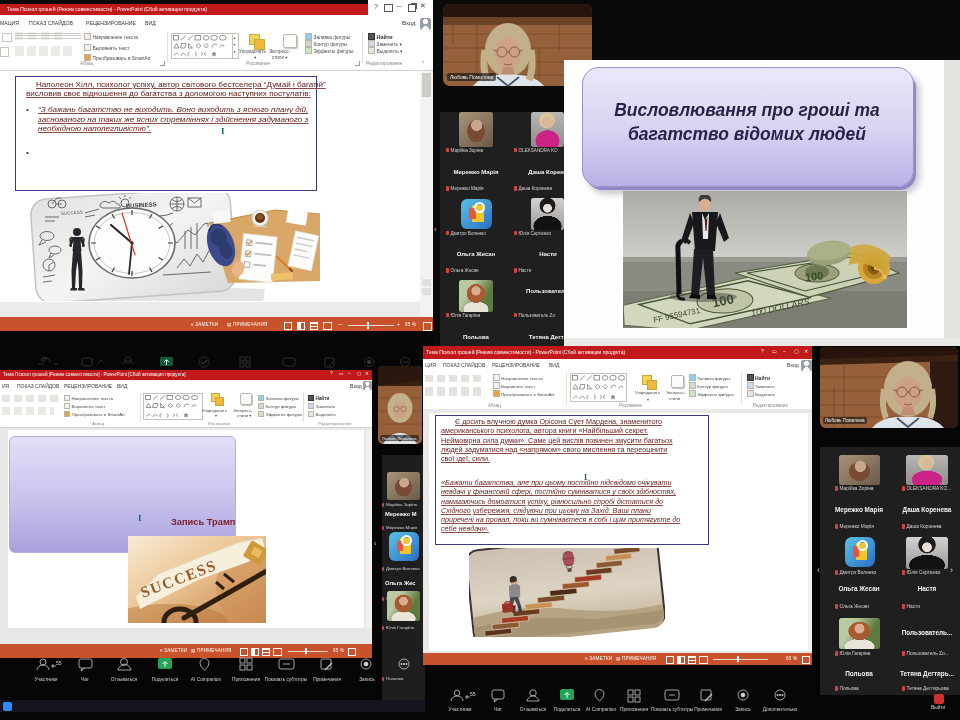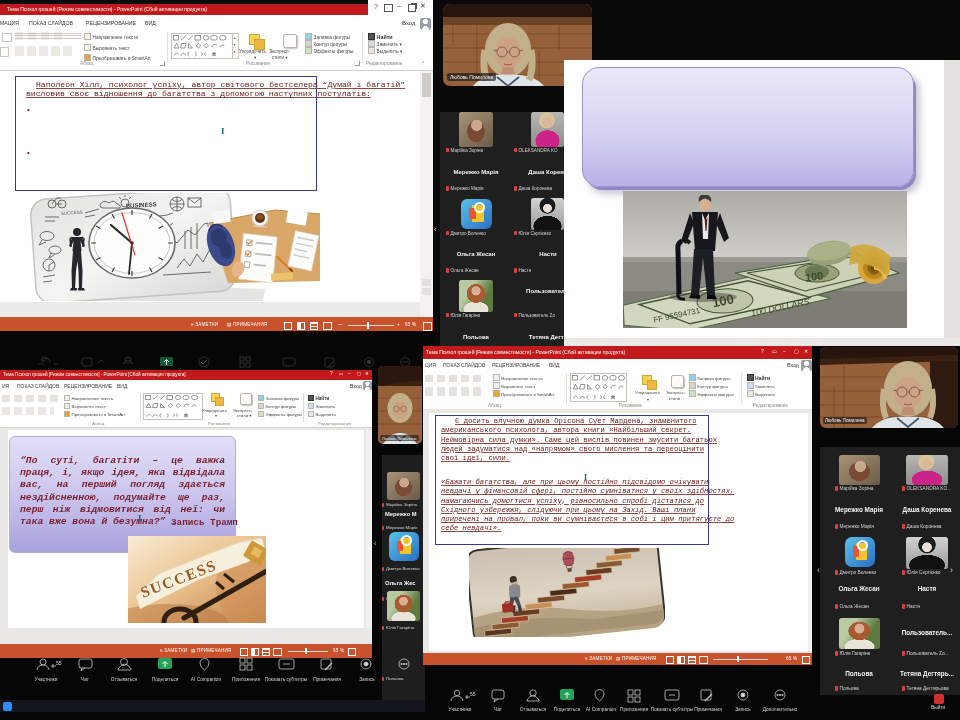--- a/index.html
+++ b/index.html
@@ -1,18 +1,18 @@
 <!DOCTYPE html>
 <html><head><meta charset="utf-8">
 <style>
 html,body{margin:0;padding:0;background:#000}
 #r{position:relative;width:960px;height:720px;background:#060606;overflow:hidden;font-family:"Liberation Sans",sans-serif}
 .a{position:absolute}
 .n{white-space:nowrap}
-.ser{font-family:Liberation Mono, monospace}
+.ser{font-family:Liberation Sans, sans-serif}
 .red{background:#c2191a}
 .org{background:#c7522c}
 .tab{font-size:5.2px;color:#383838}
 .tabs{font-size:5px;color:#3f3f3f}
 .rt{font-size:4.8px;color:#4a4a4a}
 .rts{font-size:4.4px;color:#4a4a4a}
 .gl{font-size:4.8px;color:#8f8a84}
 .ic{display:inline-block;vertical-align:-1px;background:#f3f1ee;border:.5px solid #b9b4ac;width:5px;height:5px;margin-right:1.5px}
 .lbl{font-size:4.6px;color:#d4d4d4}
 .nm{font-weight:700;color:#f2f2f2;font-size:6px;text-align:center}
@@ -116,20 +116,21 @@
  <div class="a" style="left:422px;top:2px;width:9px;height:24px;background:#cfccc8"></div>
  <div class="a" style="left:422px;top:208px;width:9px;height:7px;background:#e2e0dc"></div>
  <div class="a" style="left:422px;top:217px;width:9px;height:7px;background:#e2e0dc"></div>
 </div>
 
 <div class="a" style="left:15px;top:76px;width:300px;height:113px;border:1px solid #3a3a8c;background:#fff">
  <div class="a ser n" style="left:10px;top:3px;width:285px;font-size:8.1px;line-height:9.3px;color:#64201c;text-decoration:underline;text-decoration-color:#8a4a42;text-underline-offset:1px">
   <span style="margin-left:10px"></span>Наполеон Хілл, психолог успіху, автор світового бестселера “Думай і багатій”<br>висловив своє відношення до багатства з допомогою наступних постулатів:
  </div>
  <div class="a ser" style="left:10px;top:28px;color:#64201c;font-size:8px">•</div>
+ <div class="a ser n" style="left:22px;top:28px;width:275px;font-style:italic;font-size:8.1px;line-height:9.6px;color:#64201c;text-decoration:underline;text-decoration-color:#8a4a42;text-underline-offset:1px">“З бажань багатство не виходить. Воно виходить з ясного плану дій,<br>заснованого на таких же ясних стремліннях і здійснення задуманого з<br>необхідною наполегливістю”.</div>
  <div class="a ser" style="left:10px;top:71px;color:#64201c;font-size:8px">•</div>
  <div class="a cur" style="left:205px;top:49px;font-size:9px">I</div>
 </div>
 
 <div class="a" style="left:25px;top:193px;width:295px;height:108px">
 <svg width="295" height="108" viewBox="0 0 295 108">
  <defs>
           <linearGradient id="brd" x1="0" y1="0" x2="1" y2="1">
             <stop offset="0" stop-color="#e2e2e0"></stop>
             <stop offset=".5" stop-color="#f4f4f2"></stop>
@@ -272,20 +273,21 @@
  <path d="M42 46q-3 18 2 30M88 46q3 18-2 30" stroke="#c2b08a" stroke-width="7" fill="none"></path>
 </svg>
  <div class="a n" style="left:4px;bottom:5px;background:rgba(20,20,20,.65);border-radius:2px;padding:1px 3px;font-size:5px;color:#eee">Любовь Помилона</div>
 </div>
 
 <div class="a" style="left:564px;top:60px;width:380px;height:278px;background:#fefefe"></div>
 <div class="a" style="left:944px;top:60px;width:16px;height:278px;background:#e3e2de"></div>
 <div class="a" style="left:564px;top:338px;width:396px;height:8px;background:#e9e8e4"></div>
 
 <div class="a" style="left:582px;top:67px;width:330px;height:118px;border-radius:17px;background:linear-gradient(#eae8f8 0%,#d6d2f1 55%,#b9b1e6 100%);border:1px solid #9a92cc;box-shadow:3px 4px 0 -1px #9187c8,6px 7px 6px rgba(100,100,130,.35)"></div>
+<div class="a ser" style="left:587px;top:98px;width:320px;text-align:center;font-size:17.5px;line-height:24px;font-weight:700;font-style:italic;color:#2a2147">Висловлювання про гроші та<br>багатство відомих людей</div>
 
 <div class="a" style="left:623px;top:191px;width:284px;height:137px">
 <svg width="284" height="137" viewBox="0 0 284 137">
  <defs>
           <linearGradient id="sky" x1="0" y1="0" x2="0" y2="1">
             <stop offset="0" stop-color="#abaaa6"></stop>
             <stop offset=".5" stop-color="#cfcec8"></stop>
             <stop offset="1" stop-color="#dcdbd5"></stop>
           </linearGradient>
         </defs>
@@ -467,21 +469,20 @@
   <div class="a" style="left:262px;top:4px;width:6px;height:6px;border:.8px solid #fff;background:repeating-linear-gradient(#fff 0 1px,rgba(0,0,0,0) 1px 3px)"></div>
   <div class="a" style="left:273px;top:4px;width:7px;height:6px;border:.8px solid #fff;border-bottom-width:1.6px"></div>
   <div class="a" style="left:288px;top:7px;width:40px;height:1px;background:#eed9cf"></div>
   <div class="a" style="left:305px;top:4px;width:2px;height:6px;background:#fff"></div>
   <div class="a sbt n" style="left:333px;top:4px;font-size:4.6px">65 %</div>
   <div class="a" style="left:348px;top:4px;width:6px;height:6px;border:.8px solid #fff"></div>
  </div>
 </div>
 
 <div class="a" style="left:9px;top:436px;width:225px;height:115px;border-radius:6px;background:linear-gradient(#e2dff7 0%,#cbc5ee 50%,#a9a1dd 100%);border:1px solid #b3abd8"></div>
-<div class="a ser" style="left:20px;top:455px;width:205px;font-size:9.7px;line-height:12.2px;font-weight:700;font-style:italic;color:#7a1f2e;text-align:justify">“По суті, багатіти – це важка праця, і, якщо ідея, яка відвідала вас, на перший погляд здається нездійсненною, подумайте ще раз, перш ніж відмовитися від неї: чи така вже вона й безумна?” .</div>
 <div class="a ser n" style="left:171px;top:517px;font-size:9.3px;font-weight:700;color:#7a1f2e">Запись Трамп</div>
 <div class="a cur" style="left:138px;top:513px;font-size:9px">I</div>
 <div class="a" style="left:128px;top:536px;width:138px;height:87px">
 <svg width="138" height="87" viewBox="0 0 138 87">
  <defs>
           <linearGradient id="suc" x1="0" y1="0" x2="1" y2="1">
             <stop offset="0" stop-color="#f8ecd6"></stop>
             <stop offset=".45" stop-color="#ecc491"></stop>
             <stop offset="1" stop-color="#c08048"></stop>
           </linearGradient>

